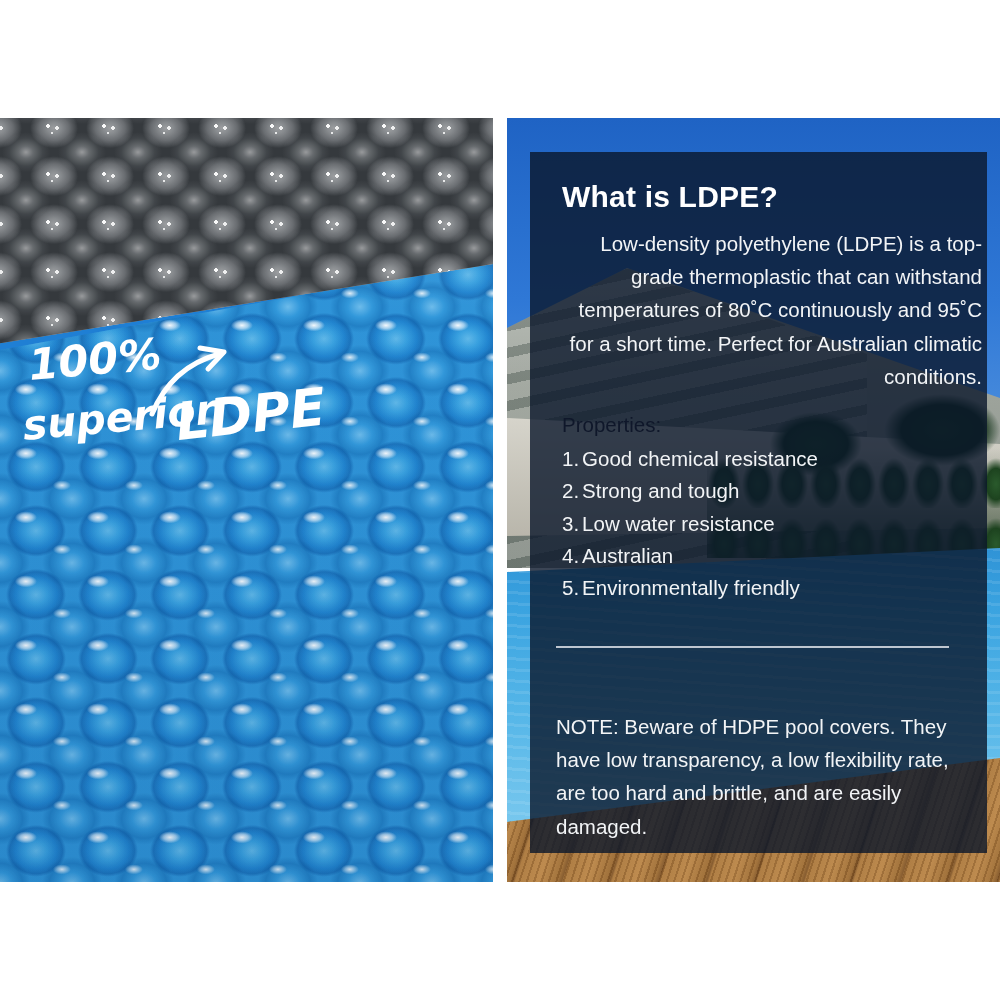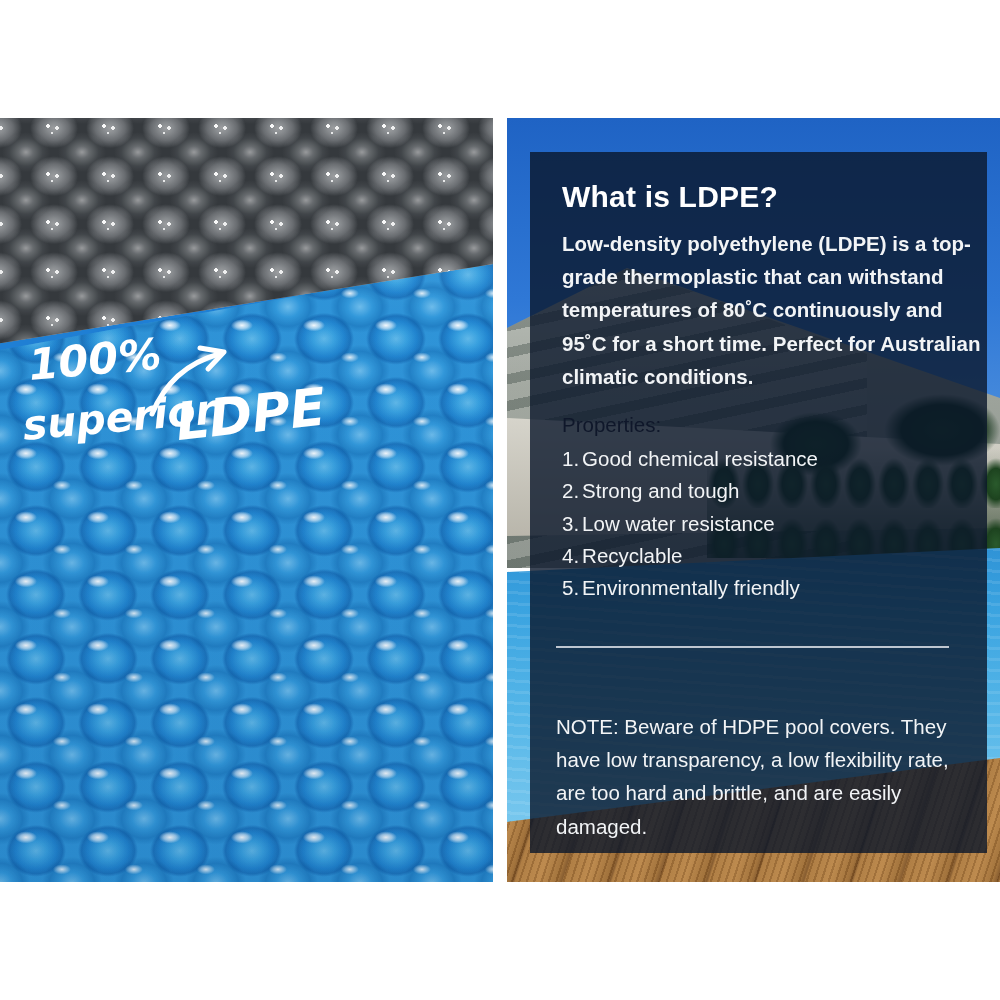--- a/index.html
+++ b/index.html
@@ -159,22 +159,22 @@
   
   .text-block{
     position:absolute;left:55px;top:62px;width:420px;
     color:#ffffff;
   }
   .card-title{
     font-size:30px;font-weight:bold;color:#ffffff;
     letter-spacing:.2px;margin:0 0 14px 0;line-height:1.1;
   }
   .card-para{
-    font-size:20.5px;font-weight:700;line-height:1.62;color:#f2f4f6;
-    margin:0 0 16px 0;white-space:pre-line;
+    font-size:20.5px;font-weight:400;line-height:1.62;color:#f2f4f6;
+    margin:0 0 16px 0;white-space:pre-line;text-align:right;
   }
   .props-label{
     font-size:20.5px;line-height:1.55;color:#0f172a;margin:0 0 2px 0;
   }
   .props-list{
     list-style:none;margin:0;padding:0;
   }
   .props-list li{
     font-size:20.5px;line-height:1.58;color:#f2f4f6;
     display:flex;gap:3px;
@@ -248,21 +248,21 @@
         <li>
           <span class="props-num">2.</span>
           <span>Strong and tough</span>
         </li>
         <li>
           <span class="props-num">3.</span>
           <span>Low water resistance</span>
         </li>
         <li>
           <span class="props-num">4.</span>
-          <span>Recyclable</span>
+          <span>Australian</span>
         </li>
         <li>
           <span class="props-num">5.</span>
           <span>Environmentally friendly</span>
         </li>
       </ul>
     </div>
 
     <div class="divider"></div>
 

